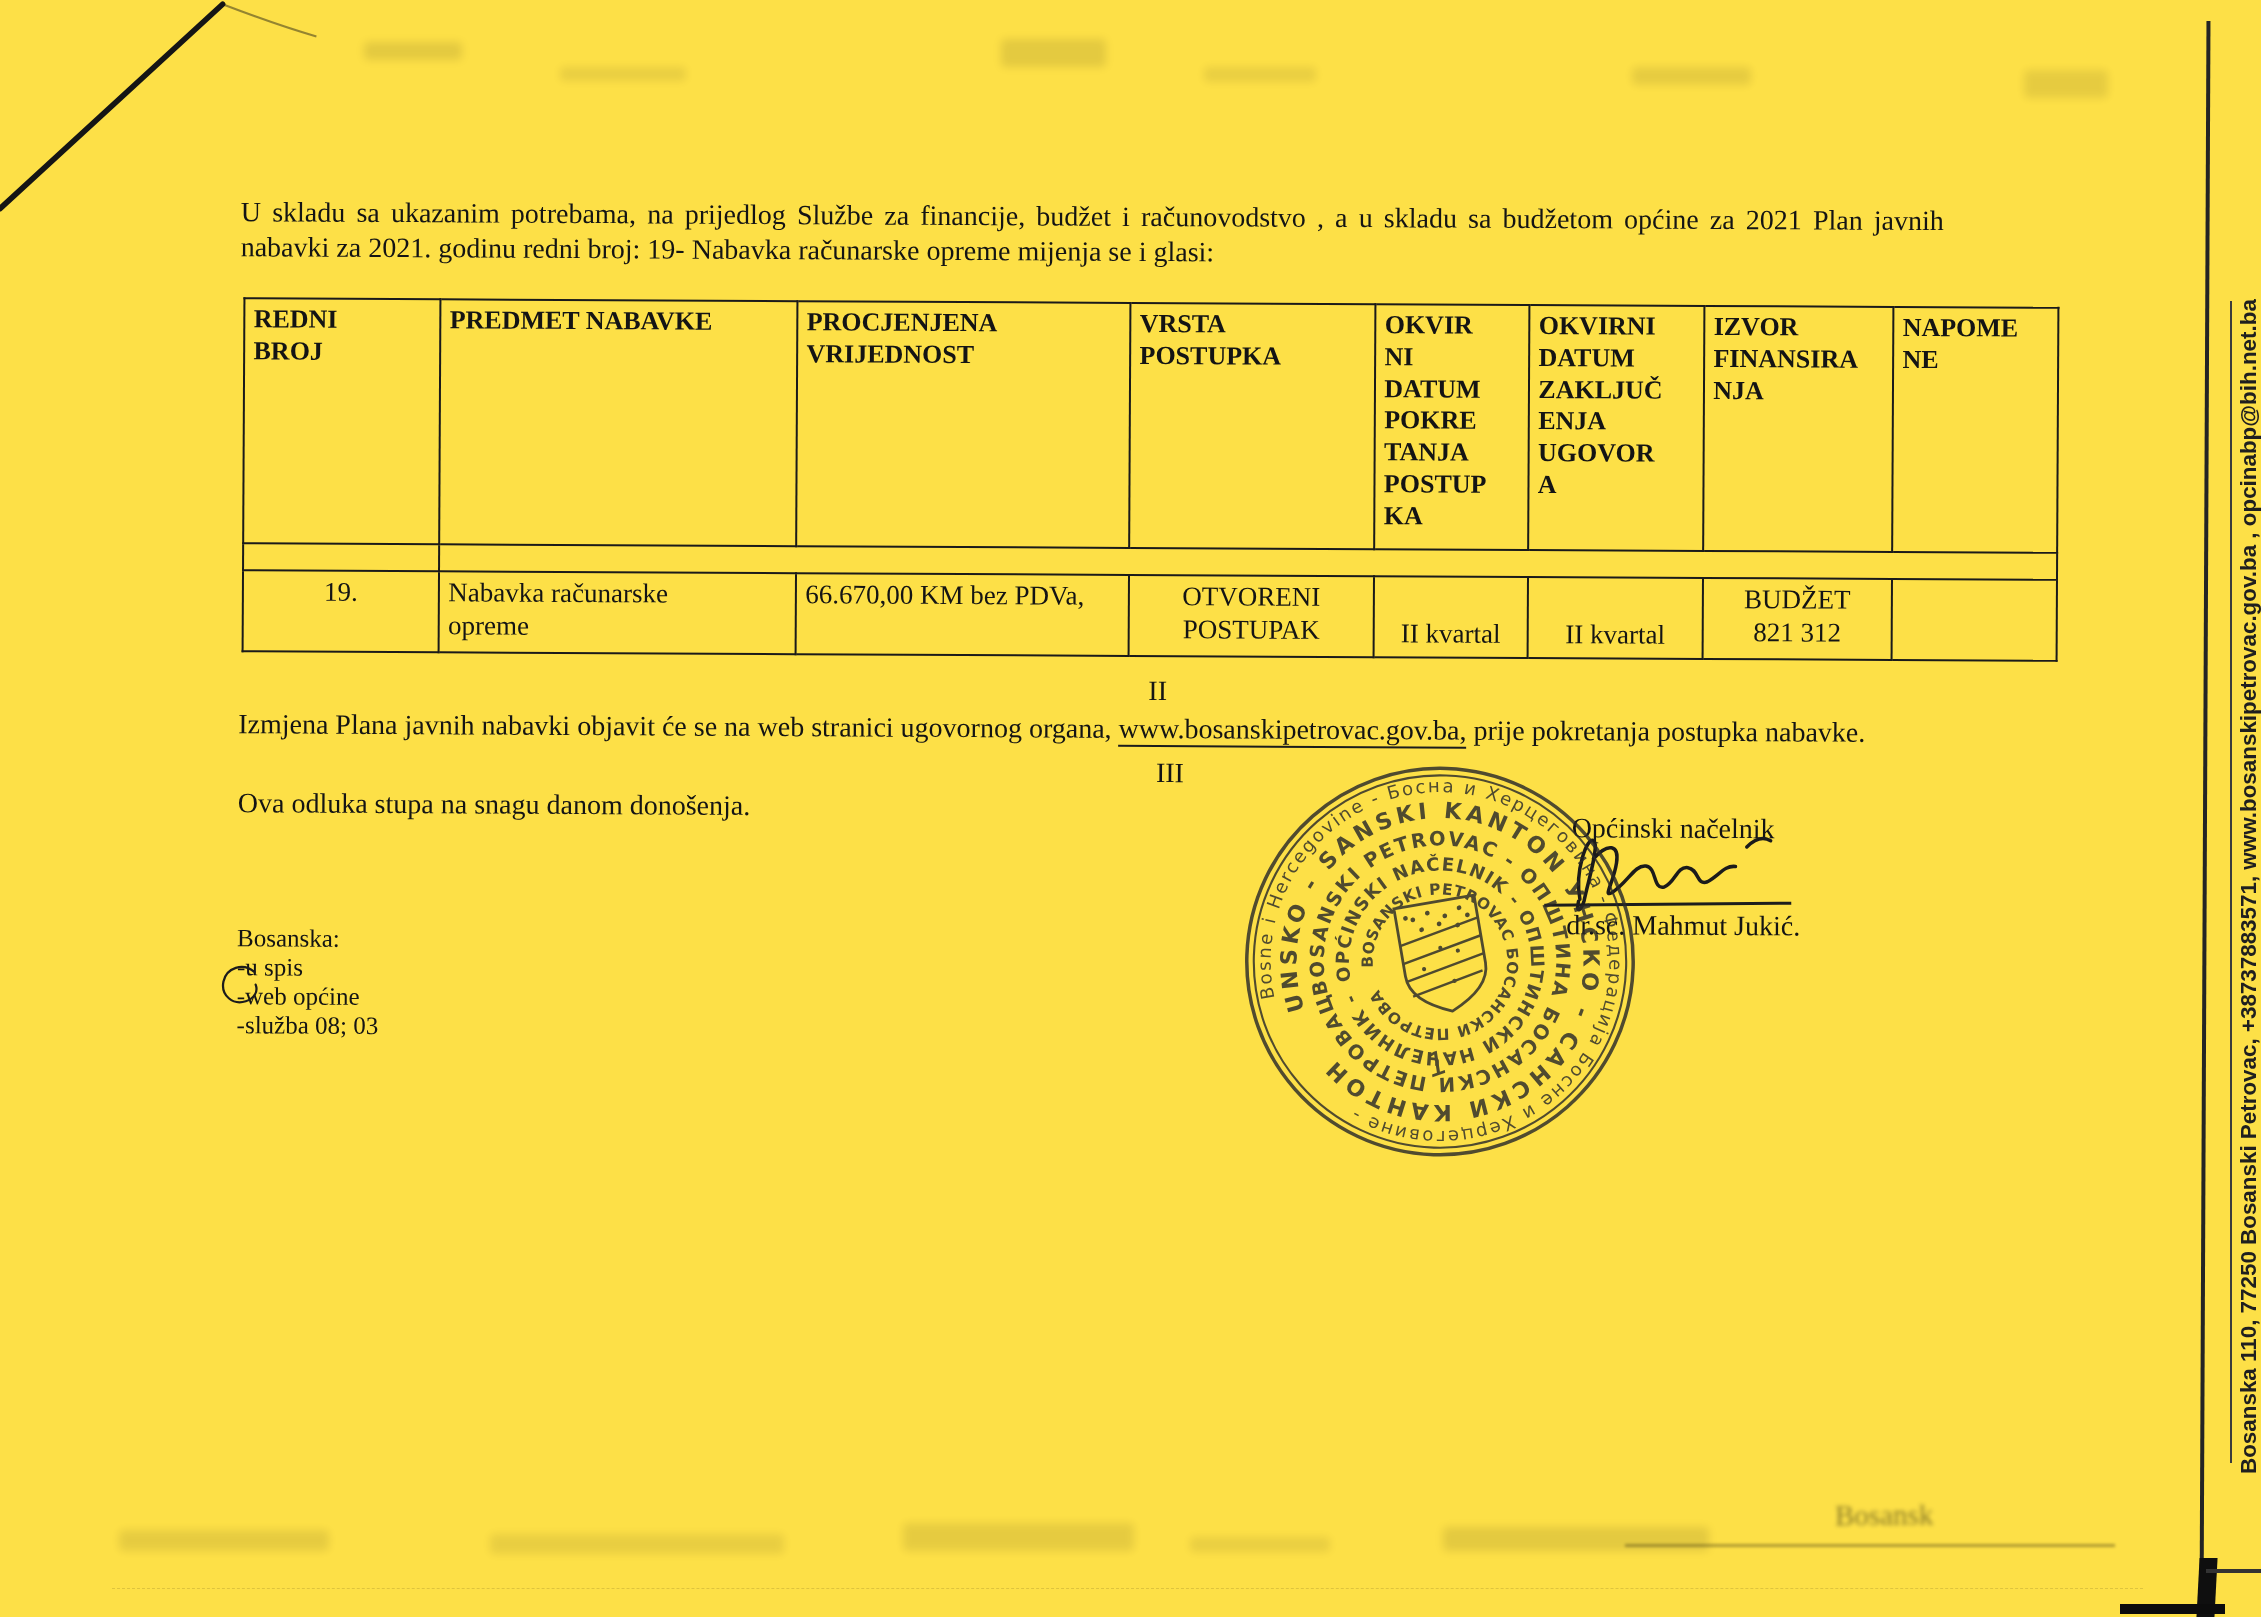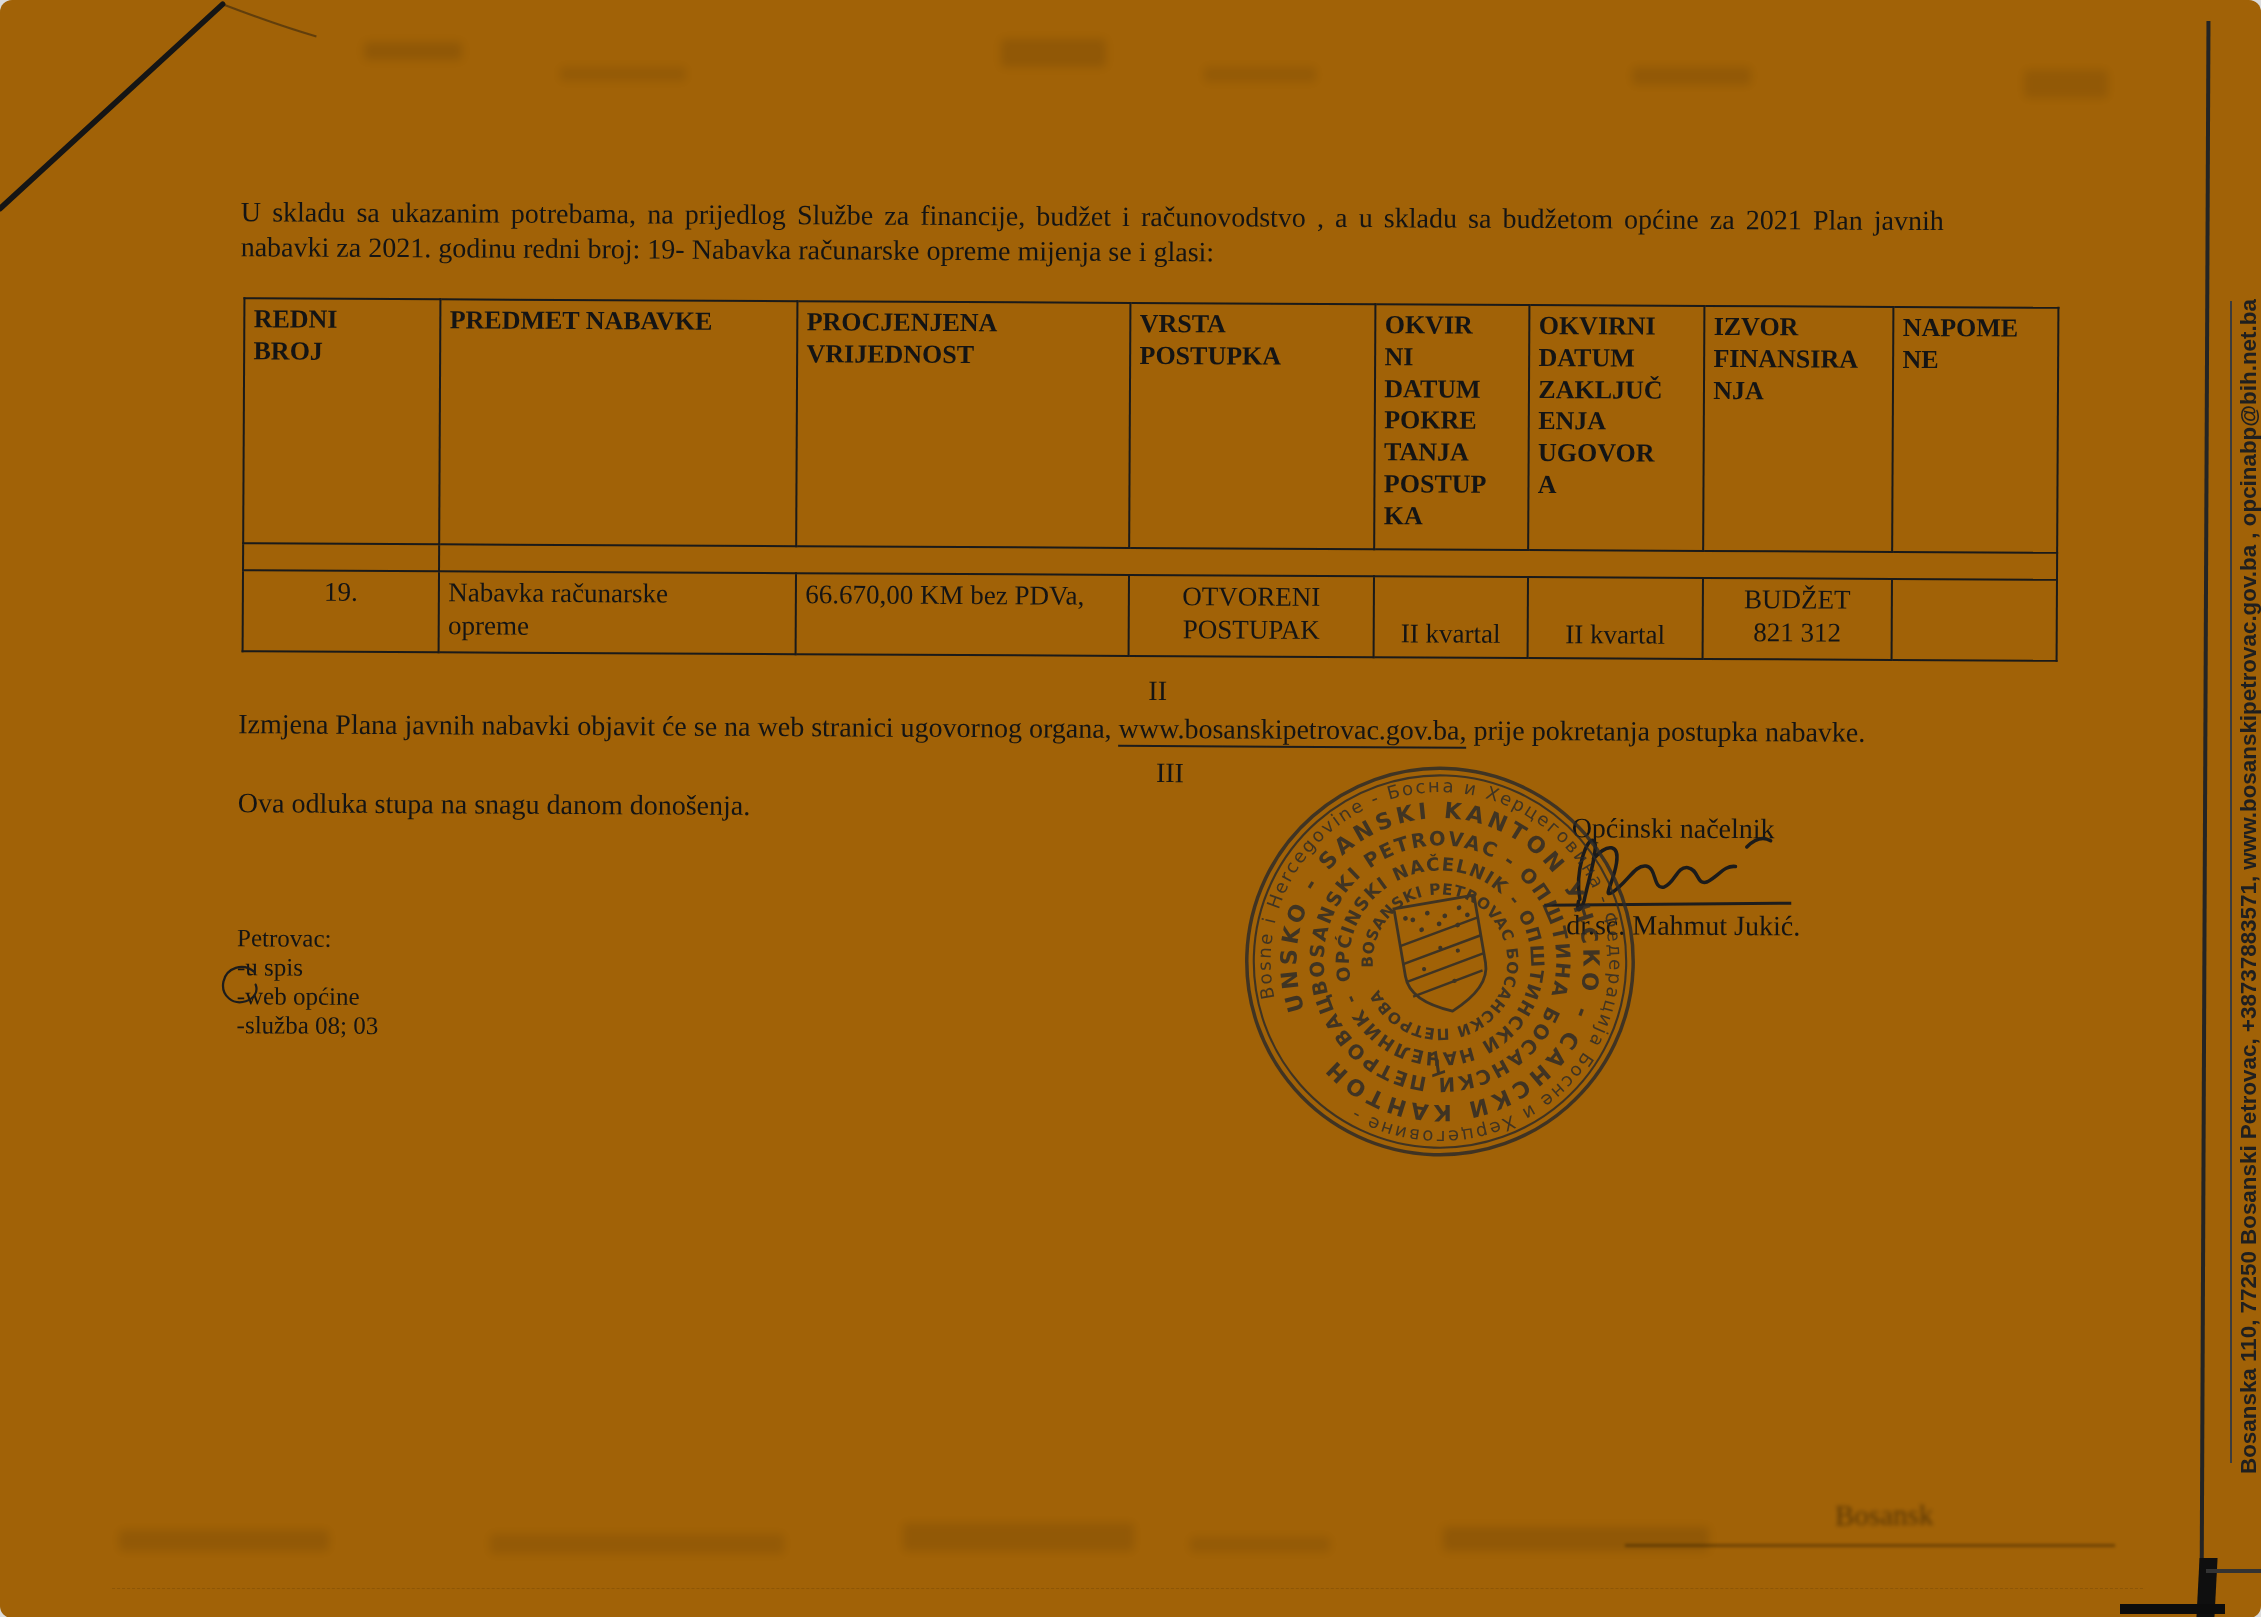--- a/index.html
+++ b/index.html
@@ -1,17 +1,17 @@
 <!DOCTYPE html>
 <html style="font-size:11.2px"><head>
 <meta charset="utf-8">
 <style>
   html,body{margin:0;padding:0;background:#dcdcdc;}
-  #page{position:relative;width:2261px;height:1618px;background:#a16207;overflow:hidden;
-        font-family:"Liberation Serif",serif;color:#141414;border-radius:12px;}
+  #page{position:relative;width:2261px;height:1618px;background:#fde047;overflow:hidden;
+        font-family:"Liberation Serif",serif;color:#141414;}
   .abs{position:absolute;}
   #doc{position:absolute;left:0;top:0;width:2261px;height:1618px;
        transform:rotate(0.3deg);transform-origin:0 0;}
 
   
   #intro{left:242px;top:193px;width:1703px;font-size:28px;line-height:35px;}
   #intro .l1{text-align:justify;text-align-last:justify;}
 
   
   #main-table{position:absolute;left:245px;top:296px;border-collapse:collapse;table-layout:fixed;}
@@ -191,21 +191,21 @@
               <circle cx="22" cy="2" r="3"></circle>
               <circle cx="-30" cy="20" r="3"></circle>
               <circle cx="10" cy="44" r="3"></circle>
           </g>
         </g>
         <text x="232" y="452" font-size="46" font-style="italic">1</text>
       </g>
     </svg>
 
     <div id="dostaviti" class="abs">
-      <div>Petrovac:</div>
+      <div>Bosanska:</div>
       <div>-u spis</div>
       <div>-web općine</div>
       <div>-služba 08; 03</div>
     </div>
     <svg class="abs" style="left:223px;top:958px;" width="49" height="49" viewBox="0 0 70 70">
       <path d="M 52,18 C 36,4 12,12 8,32 C 4,52 22,66 40,60 C 52,56 58,46 54,36" fill="none" stroke="#1c1c1c" stroke-width="3.2" stroke-linecap="round"></path>
     </svg>
 
   </div>
 

